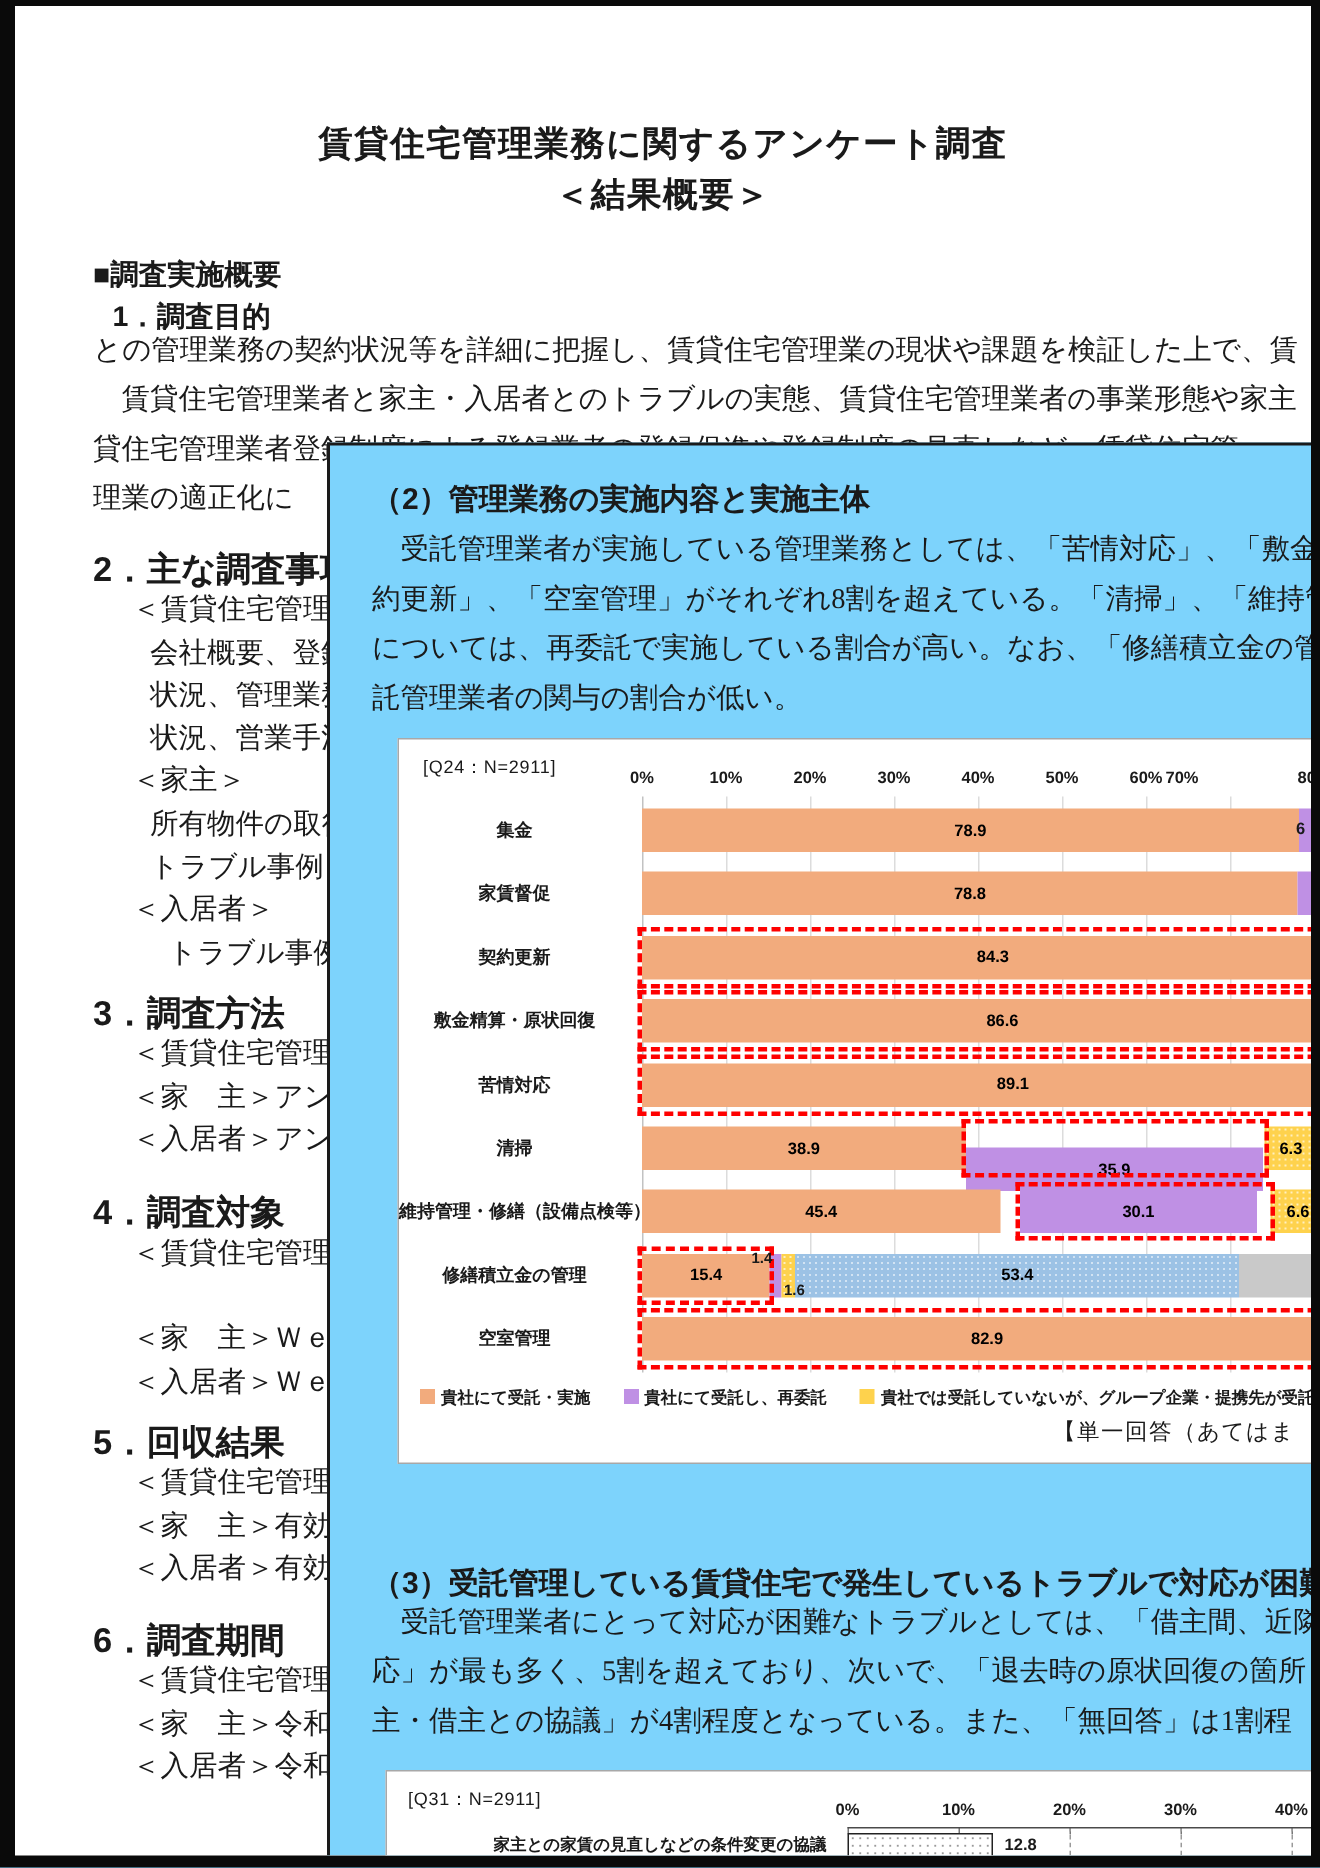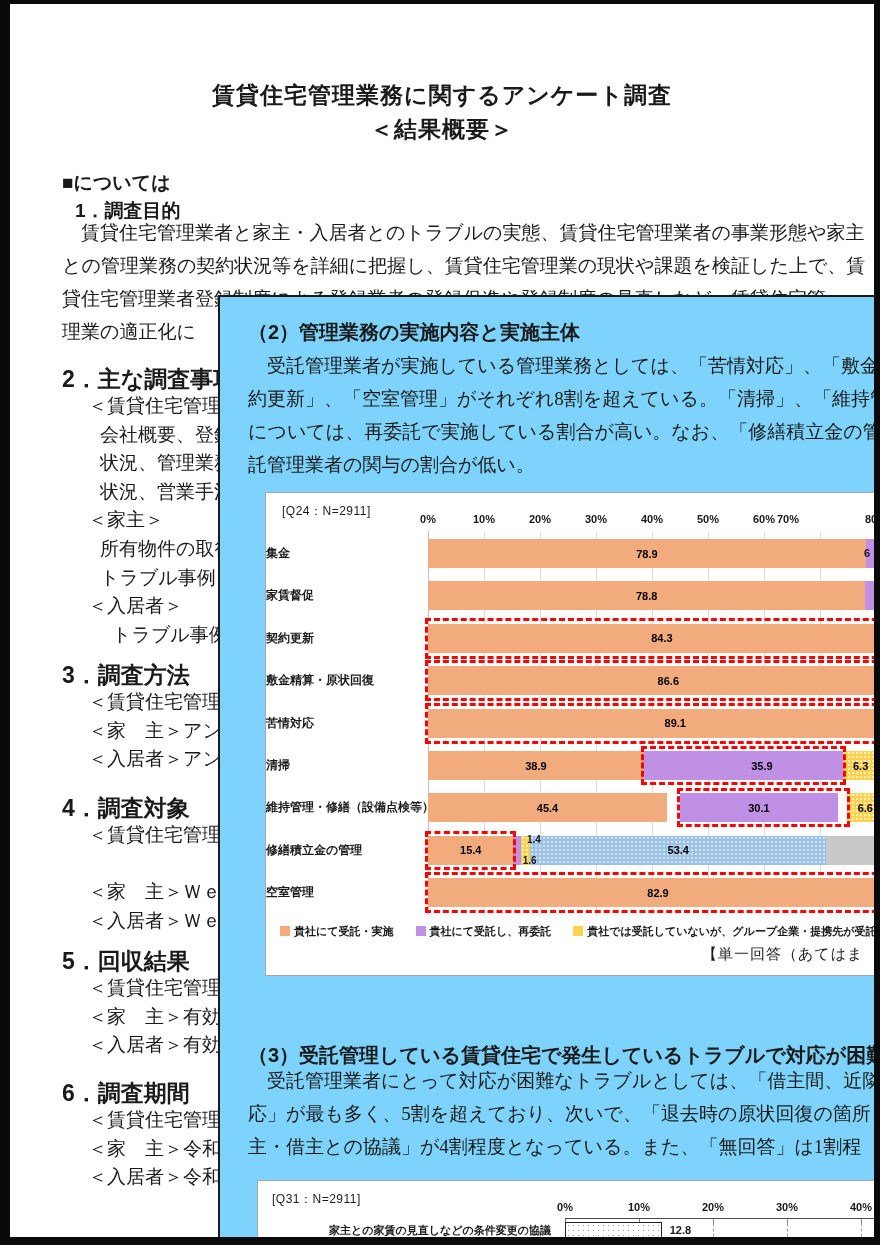--- a/index.html
+++ b/index.html
@@ -16,21 +16,21 @@
   .overlay{position:absolute;left:208px;top:291px;right:0;bottom:0;background:#7dd3fc;
            border-left:2px solid #1a1a1a;border-top:2px solid #1a1a1a;overflow:hidden;}
   .ohead{font-weight:bold;font-size:20px;white-space:nowrap;}
   .chartbox{position:absolute;background:#fff;border:1.5px solid #a8a8a8;}
   #chart1{left:45px;top:195px;width:648px;height:482px;}
   #chart2{left:37px;top:883px;width:648px;height:80px;}
   .note{position:absolute;left:16px;top:10px;font-size:12px;letter-spacing:.5px;
         font-family:"Liberation Sans",sans-serif;}
   .tick{position:absolute;transform:translateX(-50%);font:600 11px "Liberation Sans",sans-serif;}
   .grid{position:absolute;width:1px;background:#dcdcdc;}
-  .rowlab{position:absolute;left:0;width:154px;text-align:left;font:600 12px "Liberation Sans",sans-serif;white-space:nowrap;}
+  .rowlab{position:absolute;left:0;width:154px;text-align:center;font:600 12px "Liberation Sans",sans-serif;white-space:nowrap;}
   .barwrap{position:absolute;width:530px;}
   .seg{position:absolute;top:0;height:100%;display:flex;align-items:center;justify-content:center;
        font:600 11px "Liberation Sans",sans-serif;color:#000;}
   .seg-orange{background:#f2ab7d;}
   .seg-purple{background:#bf90e4;}
   .seg-yellow{background:#fed24d;background-image:radial-gradient(rgba(255,255,255,.65) .8px,transparent .9px);background-size:4px 4px;}
   .seg-blue{background:#9cc2e5;background-image:radial-gradient(rgba(255,255,255,.55) .8px,transparent .9px);background-size:4px 4px;}
   .seg-gray{background:#c9c9c9;}
   .dash{position:absolute;border:3px dashed #fe0000;z-index:6;pointer-events:none;}
   .outlab{position:absolute;font:600 10px "Liberation Sans",sans-serif;z-index:7;}
@@ -48,25 +48,25 @@
   .q31val{position:absolute;font:600 11px "Liberation Sans",sans-serif;}
 </style>
 </head>
 <body>
 
 <div class="sheet">
 
   <div class="abs title g" style="top:76px;">賃貸住宅管理業務に関するアンケート調査</div>
   <div class="abs title g" style="top:110px;">＜結果概要＞</div>
 
-  <div class="abs h1 g" style="left:52px;top:166px;">■については</div>
+  <div class="abs h1 g" style="left:52px;top:166px;">■調査実施概要</div>
   <div class="abs h1 g" style="left:65px;top:194px;">1．調査目的</div>
   <div class="abs para" id="para1" style="left:52px;top:216px;">
+      <div class="doc-line" style="padding-left: 0px;">との管理業務の契約状況等を詳細に把握し、賃貸住宅管理業の現状や課題を検証した上で、賃</div>
       <div class="doc-line" style="padding-left: 19px;">賃貸住宅管理業者と家主・入居者とのトラブルの実態、賃貸住宅管理業者の事業形態や家主</div>
-      <div class="doc-line" style="padding-left: 0px;">との管理業務の契約状況等を詳細に把握し、賃貸住宅管理業の現状や課題を検証した上で、賃</div>
       <div class="doc-line" style="padding-left: 0px;">貸住宅管理業者登録制度による登録業者の登録促進や登録制度の見直しなど、賃貸住宅管</div>
       <div class="doc-line" style="padding-left: 0px;">理業の適正化に</div>
     </div>
 
   <div class="abs cols" style="left:52px;top:360px;">
     <div class="sh g">2．主な調査事項</div>
     <div id="sec2-lines">
         <div class="doc-line" style="padding-left: 26px;">＜賃貸住宅管理業</div>
         <div class="doc-line" style="padding-left: 38px;">会社概要、登録</div>
         <div class="doc-line" style="padding-left: 38px;">状況、管理業務</div>
@@ -168,37 +168,37 @@
           <div class="dash" style="left: -3px; top: -6px; width: 545px; height: 35px;"></div>
         </div>
         <div class="rowlab" style="top: 215.6px; line-height: 29px;">苦情対応</div>
         <div class="barwrap" style="left: 162px; top: 215.6px; height: 29px;">
           <div class="seg seg-orange" style="left: 0px; width: 494.505px;">89.1</div>
           <div class="dash" style="left: -3px; top: -6px; width: 545px; height: 35px;"></div>
         </div>
         <div class="rowlab" style="top: 258px; line-height: 29px;">清掃</div>
         <div class="barwrap" style="left: 162px; top: 258px; height: 29px;">
           <div class="seg seg-orange" style="left: 0px; width: 215.895px;">38.9</div>
-          <div class="seg seg-purple" style="left: 215.895px; width: 236px;">35.9</div>
+          <div class="seg seg-purple" style="left: 215.895px; width: 198px; margin-top: 14px;">35.9</div>
           <div class="dash" style="left: 212.895px; top: -5px; width: 199.245px; height: 33px;"></div>
           <div class="seg seg-yellow" style="left: 415.14px; width: 34.965px;">6.3</div>
         </div>
         <div class="rowlab" style="top: 300.4px; line-height: 29px;">維持管理・修繕（設備点検等）</div>
         <div class="barwrap" style="left: 162px; top: 300.4px; height: 29px;">
           <div class="seg seg-orange" style="left: 0px; width: 239px;">45.4</div>
           <div class="seg seg-purple" style="left: 251.97px; width: 158px;">30.1</div>
           <div class="dash" style="left: 248.97px; top: -5px; width: 167.055px; height: 33px;"></div>
           <div class="seg seg-yellow" style="left: 419.025px; width: 36.63px;">6.6</div>
         </div>
         <div class="rowlab" style="top: 342.8px; line-height: 29px;">修繕積立金の管理</div>
         <div class="barwrap" style="left: 162px; top: 342.8px; height: 29px;">
           <div class="seg seg-orange" style="left: 0px; width: 85.47px;">15.4</div>
           <div class="dash" style="left: -3px; top: -5px; width: 85.47px; height: 33px;"></div>
           <div class="seg seg-purple" style="left: 85.47px; width: 7.77px;"></div>
-          <div class="outlab" style="left: 99px; top: -2px;">1.4</div>
+          <div class="outlab" style="left: 73px; top: -2px;">1.4</div>
           <div class="seg seg-yellow" style="left: 93.24px; width: 8.88px;"></div>
           <div class="outlab" style="left: 94.68px; top: 19px;">1.6</div>
           <div class="seg seg-blue" style="left: 102.12px; width: 296.37px;">53.4</div>
           <div class="seg seg-gray" style="left: 398.49px; width: 66.6px;"></div>
         </div>
         <div class="rowlab" style="top: 385.2px; line-height: 29px;">空室管理</div>
         <div class="barwrap" style="left: 162px; top: 385.2px; height: 29px;">
           <div class="seg seg-orange" style="left: 0px; width: 460.095px;">82.9</div>
           <div class="dash" style="left: -3px; top: -6px; width: 545px; height: 35px;"></div>
         </div>

